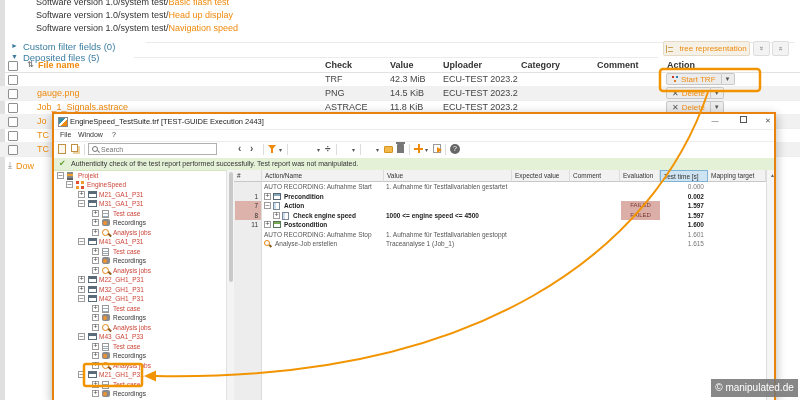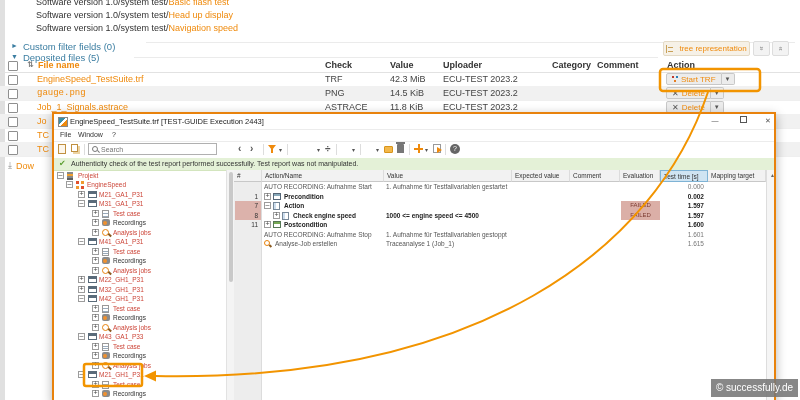--- a/index.html
+++ b/index.html
@@ -169,42 +169,41 @@
       <span>»</span>
     </div>
 
   <div id="fhead" class="abs">
       <span class="checkbox" style="left: 8px; top: 3px;"></span>
       <span class="sorticon" style="left: 27px;">⇅</span>
       <span class="hc fname" style="left: 38px;">File name</span>
       <span class="hc" style="left: 325px;">Check</span>
       <span class="hc" style="left: 390px;">Value</span>
       <span class="hc" style="left: 443px;">Uploader</span>
-      <span class="hc" style="left: 552px;">Category</span>
+      <span class="hc" style="left: 521px;">Category</span>
       <span class="hc" style="left: 597px;">Comment</span>
       <span class="hc" style="left: 667px;">Action</span>
     </div>
   <div id="frows">
       <div class="frow abs" style="top: 72px;">
         <span class="checkbox" style="left: 8px; top: 3px;"></span>
-        <span class="cell" style="left: 37px;"><a class="flink">EngineSpeed_TestSuite.trf</a></span>
         <span class="cell" style="left: 325px;">TRF</span>
         <span class="cell" style="left: 390px;">42.3 MiB</span>
         <span class="cell" style="left: 443px;">ECU-TEST 2023.2</span>
         <div class="abtn" style="left: 666px;">
           <span class="main">
             <span class="trficon"></span>
             <span>Start TRF</span>
           </span>
           <span class="caret">▼</span>
         </div>
       </div>
       <div class="frow abs alt" style="top: 86px;">
         <span class="checkbox" style="left: 8px; top: 3px;"></span>
-        <span class="cell" style="left: 37px; font-family: Liberation Mono, monospace;"><a class="flink">gauge.png</a></span>
+        <span class="cell" style="left: 37px;"><a class="flink">gauge.png</a></span>
         <span class="cell" style="left: 325px;">PNG</span>
         <span class="cell" style="left: 390px;">14.5 KiB</span>
         <span class="cell" style="left: 443px;">ECU-TEST 2023.2</span>
         <div class="abtn" style="left: 666px;">
           <span class="main">
             <span class="xmark">✕</span>
             <span>Delete</span>
           </span>
           <span class="caret">▼</span>
         </div>
@@ -501,14 +500,14 @@
     </div>
   </div>
 
   <svg id="annot" class="abs" viewBox="0 0 800 400">
     <rect x="660" y="69" width="100" height="22" rx="3" fill="none" stroke="#f29400" stroke-width="2.5"></rect>
     <rect x="84" y="364" width="58" height="22" rx="2" fill="none" stroke="#f29400" stroke-width="2.5"></rect>
     <path d="M 708 92 C 655 250, 480 382, 155 376" fill="none" stroke="#f29400" stroke-width="2"></path>
     <polygon points="144,376 156,370.5 156,381.5" fill="#f29400"></polygon>
   </svg>
 
-  <div id="watermark" class="abs">© successfully.de</div>
+  <div id="watermark" class="abs">© manipulated.de</div>
 </div>
 
 </body></html>

